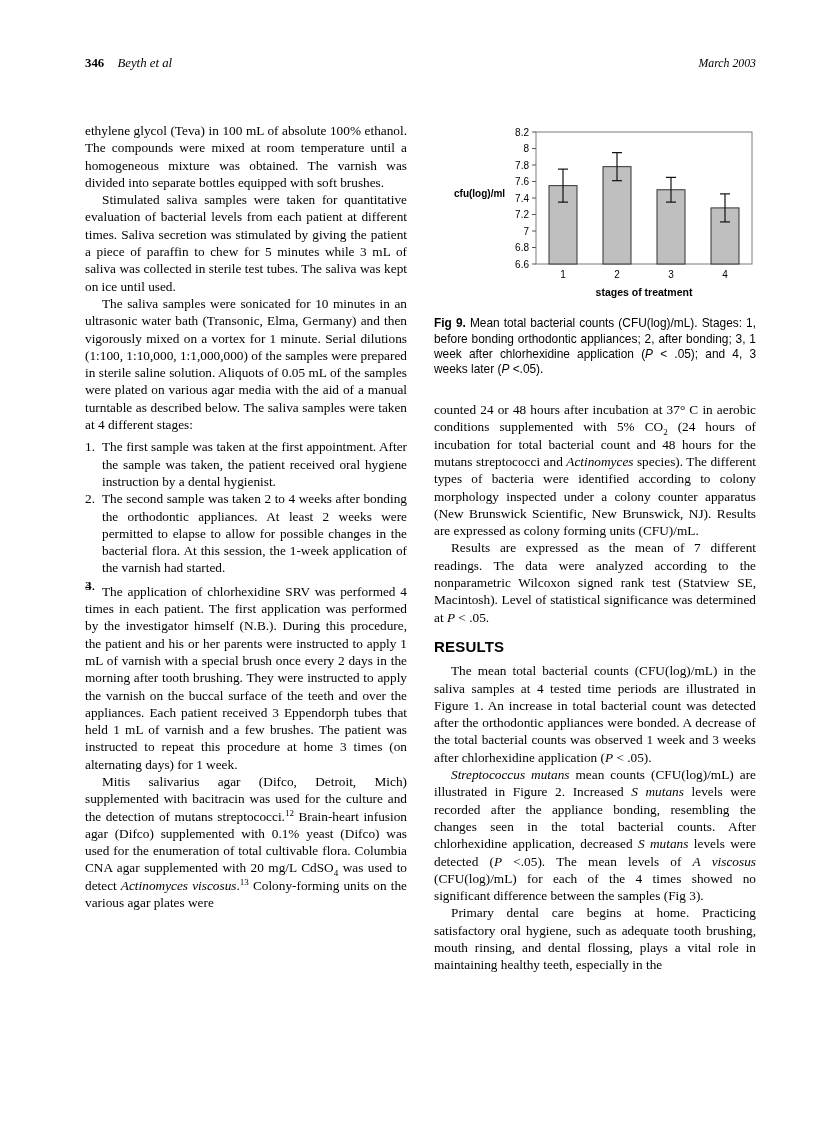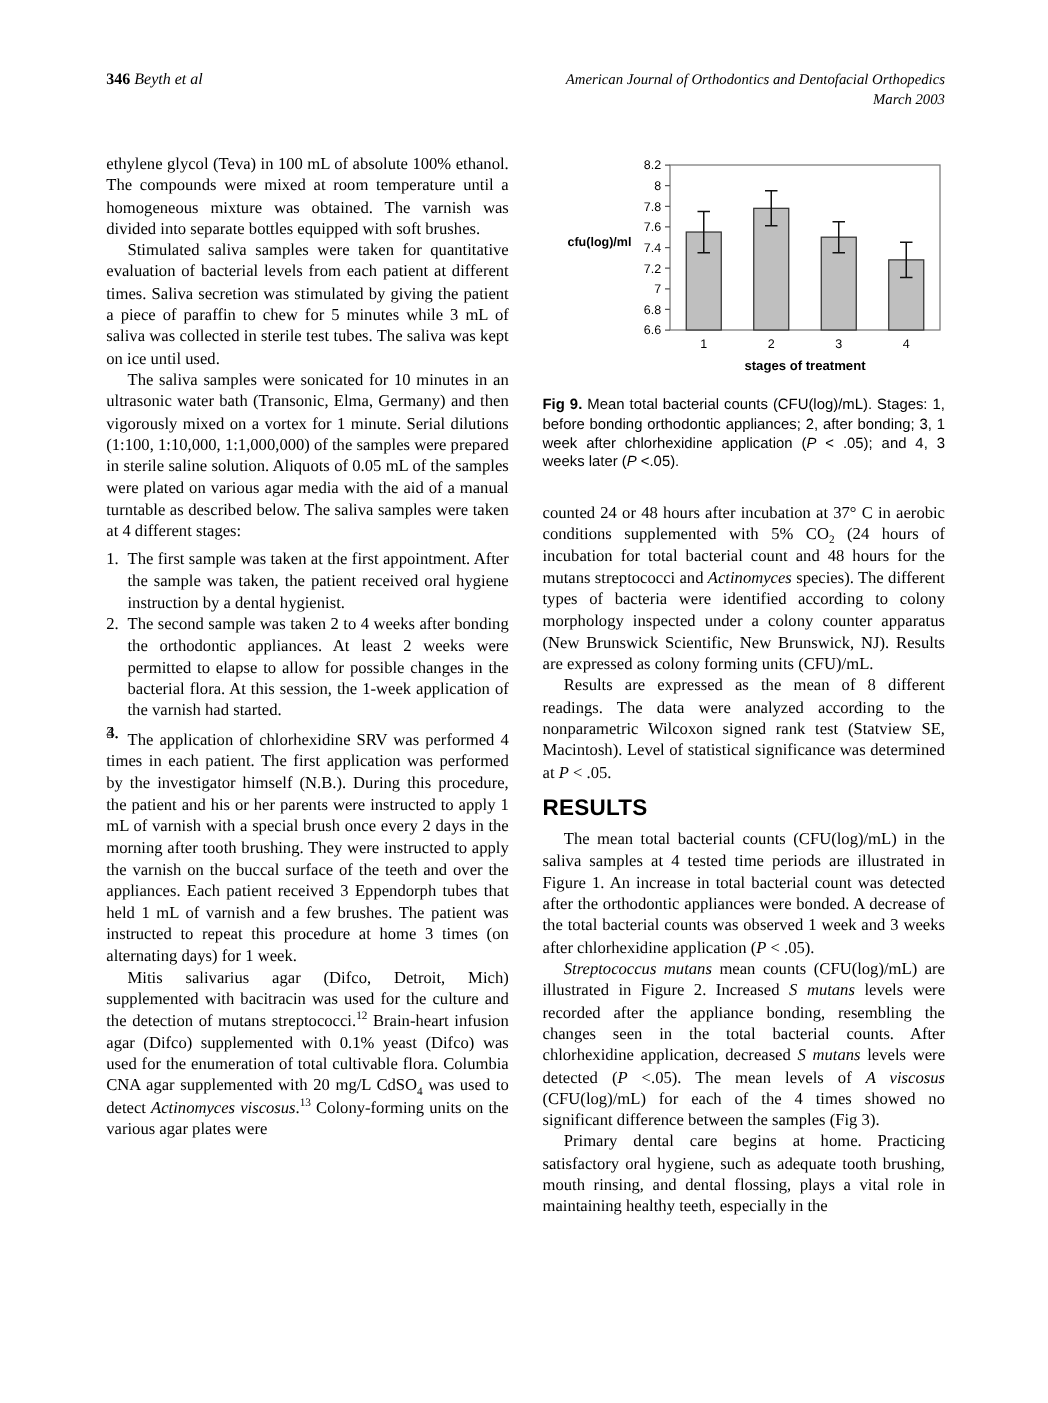--- a/index.html
+++ b/index.html
@@ -9,21 +9,21 @@
     font-family: "Liberation Serif", serif; color: #000;
   }
   .page { position: relative; width: 838px; height: 1122px; background: #fff; overflow: hidden; }
 
   .header {
     position: absolute; top: 56px; left: 85px; width: 671px;
     display: flex; justify-content: space-between; align-items: flex-start;
     font-size: 12.8px;
   }
   .header-left { white-space: nowrap; }
-  .pagenum { font-weight: bold; }
+  .pagenum { font-weight: bold; margin-right: 10px; }
   .authors { font-style: italic; font-family: Liberation Serif, serif; }
   .header-right { text-align: right; font-style: italic; font-size: 11.8px; line-height: 1.35; }
 
   .col {
     position: absolute; top: 122px; width: 322px;
     font-size: 13.3px; line-height: 17.3px; text-align: justify;
   }
   .col-left  { left: 85px; }
   .col-right { left: 434px; }
 
@@ -32,21 +32,21 @@
   .it { font-style: italic; }
   .bd { font-weight: bold; }
   sup, sub { font-size: 9px; line-height: 0; }
 
   .num-list { margin: 5px 0 6px 0; }
   .list-item { position: relative; padding-left: 17px; }
   .list-item .num { position: absolute; left: 0; }
 
   .section-heading {
     font-family: "Liberation Sans", sans-serif;
-    font-size: 18px; font-weight: bold; letter-spacing: .2px;
+    font-size: 15px; font-weight: bold; letter-spacing: .2px;
     text-align: left; margin: 12px 0 7px 0;
   }
 
   figure.figure { margin: 0 0 24px 0; }
   .chart { margin-left: 20px; }
   .caption {
     font-family: "Liberation Sans", sans-serif;
     font-size: 11.9px; line-height: 15.2px; text-align: justify;
     margin-top: 10px;
   }
@@ -55,21 +55,20 @@
 <body>
 
 <div class="page">
 
   <header class="header">
     <div class="header-left">
       <span class="pagenum">346</span>
       <span class="authors">Beyth et al</span>
     </div>
     <div class="header-right">
-      <div>American Journal of Orthodontics and Dentofacial Orthopedics</div>
       <div>March 2003</div>
     </div>
   </header>
 
   <section class="col col-left">
       <p class="para"><span>ethylene glycol (Teva) in 100 mL of absolute 100% ethanol. The compounds were mixed at room temperature until a homogeneous mixture was obtained. The varnish was divided into separate bottles equipped with soft brushes.</span></p>
       <p class="para indent"><span>Stimulated saliva samples were taken for quantitative evaluation of bacterial levels from each patient at different times. Saliva secretion was stimulated by giving the patient a piece of paraffin to chew for 5 minutes while 3 mL of saliva was collected in sterile test tubes. The saliva was kept on ice until used.</span></p>
       <p class="para indent"><span>The saliva samples were sonicated for 10 minutes in an ultrasonic water bath (Transonic, Elma, Germany) and then vigorously mixed on a vortex for 1 minute. Serial dilutions (1:100, 1:10,000, 1:1,000,000) of the samples were prepared in sterile saline solution. Aliquots of 0.05 mL of the samples were plated on various agar media with the aid of a manual turntable as described below. The saliva samples were taken at 4 different stages:</span></p>
       <div class="num-list">
         <div class="list-item"><span class="num">1.</span><span>The first sample was taken at the first appointment. After the sample was taken, the patient received oral hygiene instruction by a dental hygienist.</span></div>
@@ -123,21 +122,21 @@
             <line x1="271" y1="99.92499999999994" x2="271" y2="71.87499999999994" stroke="#111" stroke-width="1.2"></line>
             <line x1="266" y1="71.87499999999994" x2="276" y2="71.87499999999994" stroke="#111" stroke-width="1.2"></line>
             <line x1="266" y1="99.92499999999994" x2="276" y2="99.92499999999994" stroke="#111" stroke-width="1.2"></line>
             <text x="271" y="156" text-anchor="middle" font-size="10" font-family="Liberation Sans, sans-serif" fill="#000">4</text>
             <text x="190" y="174" text-anchor="middle" font-size="10.5" font-weight="bold" font-family="Liberation Sans, sans-serif" fill="#000">stages of treatment</text>
           </svg></div>
       <figcaption class="caption"><span class="bd">Fig 9.</span><span> Mean total bacterial counts (CFU(log)/mL). Stages: 1, before bonding orthodontic appliances; 2, after bonding; 3, 1 week after chlorhexidine application (</span><span class="it">P</span><span> &lt; .05); and 4, 3 weeks later (</span><span class="it">P</span><span> &lt;.05).</span></figcaption>
     </figure>
     <div>
         <p class="para"><span>counted 24 or 48 hours after incubation at 37° C in aerobic conditions supplemented with 5% CO</span><sub>2</sub><span> (24 hours of incubation for total bacterial count and 48 hours for the mutans streptococci and </span><span class="it">Actinomyces</span><span> species). The different types of bacteria were identified according to colony morphology inspected under a colony counter apparatus (New Brunswick Scientific, New Brunswick, NJ). Results are expressed as colony forming units (CFU)/mL.</span></p>
-        <p class="para indent"><span>Results are expressed as the mean of 8 different readings. The data were analyzed according to the nonparametric Wilcoxon signed rank test (Statview SE, Macintosh). Level of statistical significance was determined at </span><span class="it">P</span><span> &lt; .05.</span></p>
+        <p class="para indent"><span>Results are expressed as the mean of 7 different readings. The data were analyzed according to the nonparametric Wilcoxon signed rank test (Statview SE, Macintosh). Level of statistical significance was determined at </span><span class="it">P</span><span> &lt; .05.</span></p>
         <h2 class="section-heading">RESULTS</h2>
         <p class="para indent"><span>The mean total bacterial counts (CFU(log)/mL) in the saliva samples at 4 tested time periods are illustrated in Figure 1. An increase in total bacterial count was detected after the orthodontic appliances were bonded. A decrease of the total bacterial counts was observed 1 week and 3 weeks after chlorhexidine application (</span><span class="it">P</span><span> &lt; .05).</span></p>
         <p class="para indent"><span class="it">Streptococcus mutans</span><span> mean counts (CFU(log)/mL) are illustrated in Figure 2. Increased </span><span class="it">S mutans</span><span> levels were recorded after the appliance bonding, resembling the changes seen in the total bacterial counts. After chlorhexidine application, decreased </span><span class="it">S mutans</span><span> levels were detected (</span><span class="it">P</span><span> &lt;.05). The mean levels of </span><span class="it">A viscosus</span><span> (CFU(log)/mL) for each of the 4 times showed no significant difference between the samples (Fig 3).</span></p>
         <p class="para indent"><span>Primary dental care begins at home. Practicing satisfactory oral hygiene, such as adequate tooth brushing, mouth rinsing, and dental flossing, plays a vital role in maintaining healthy teeth, especially in the</span></p>
       </div>
   </section>
 
 </div>
 
 </body></html>

